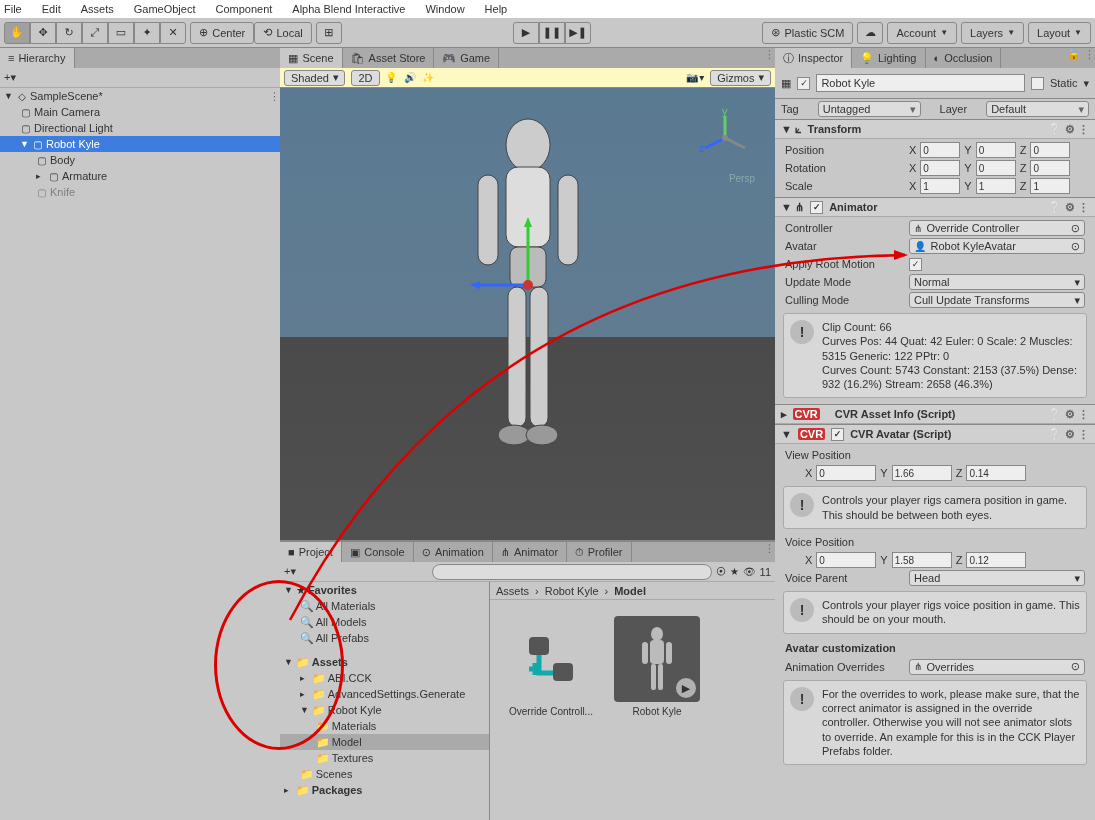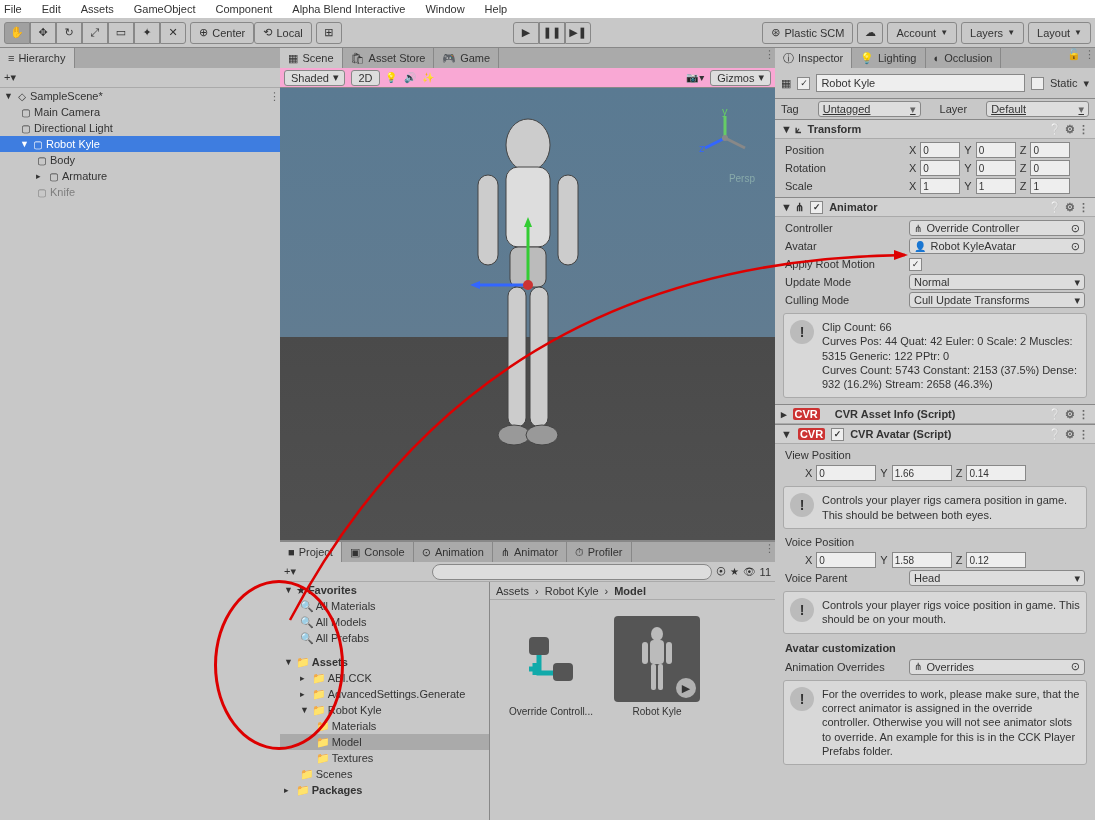--- a/index.html
+++ b/index.html
@@ -25,40 +25,40 @@
 .hierarchy-body{flex:1;background:#c8c8c8;overflow:auto;}
 .search-row{display:flex;align-items:center;height:20px;padding:0 4px;gap:4px;border-bottom:1px solid #aaa;}
 .search-row input{flex:1;height:16px;background:#ddd;border:1px solid #888;border-radius:8px;padding:0 6px;font-size:10px;}
 .tree-item{display:flex;align-items:center;height:16px;padding-left:4px;gap:2px;}
 .tree-item.sel{background:#3e7de0;color:#fff;}
 .tree-item.sel *{color:#fff;}
 .indent{display:inline-block;width:14px;}
 .foldout{width:10px;font-size:9px;}
 .cube{width:12px;height:12px;display:inline-flex;align-items:center;justify-content:center;font-size:10px;}
 .scene-view{flex:1;background:linear-gradient(180deg,#5a7a92 0%,#617c91 55%,#4a4a4a 55%,#505050 100%);position:relative;}
-.scene-toolbar{height:20px;background:#f9a8d4;display:flex;align-items:center;padding:8px 4px;gap:6px;border-bottom:1px solid #888;}
+.scene-toolbar{height:20px;background:#fef9c3;display:flex;align-items:center;padding:8px 4px;gap:6px;border-bottom:1px solid #888;}
 .drop{height:16px;background:#ddd;border:1px solid #888;border-radius:3px;padding:0 6px;display:flex;align-items:center;gap:4px;}
 .gizmo-axis{position:absolute;top:20px;right:20px;width:60px;height:60px;}
 .persp{position:absolute;top:85px;right:20px;color:#8aa;font-size:10px;}
 .robot-placeholder{position:absolute;left:50%;top:50%;transform:translate(-50%,-55%);width:180px;height:380px;}
 .robot-placeholder svg{width:100%;height:100%;}
 .bottom{height:280px;display:flex;flex-direction:column;border-top:2px solid #888;}
 .bottom-tabs{display:flex;background:#aaa;height:20px;}
 .proj-body{flex:1;display:flex;background:#c8c8c8;}
 .proj-left{width:210px;border-right:1px solid #888;overflow:auto;}
 .proj-right{flex:1;display:flex;flex-direction:column;}
 .breadcrumb{height:18px;display:flex;align-items:center;padding:0 6px;gap:6px;border-bottom:1px solid #aaa;}
 .asset-grid{flex:1;display:flex;gap:16px;padding:16px;align-items:flex-start;}
 .asset-item{width:90px;display:flex;flex-direction:column;align-items:center;gap:4px;}
 .asset-thumb{width:86px;height:86px;background:#888;border-radius:4px;display:flex;align-items:center;justify-content:center;position:relative;}
 .asset-label{font-size:10px;text-align:center;}
 .insp-header{padding:6px;display:flex;align-items:center;gap:6px;border-bottom:1px solid #888;}
 .insp-name{flex:1;height:18px;background:#eee;border:1px solid #888;padding:0 4px;}
 .insp-row{display:flex;align-items:center;height:20px;padding:0 6px;gap:19px;}
-.field{height:16px;background:#ddd;border:1px solid #888;border-radius:3px;padding:0 4px;flex:1;display:flex;align-items:center;text-decoration:underline;}
+.field{height:16px;background:#ddd;border:1px solid #888;border-radius:3px;padding:0 4px;flex:1;display:flex;align-items:center;}
 .comp-header{height:20px;background:#d0d0d0;border-top:1px solid #888;border-bottom:1px solid #aaa;display:flex;align-items:center;padding:0 6px;gap:6px;font-weight:bold;}
 .comp-body{padding:2px 0;}
 .prop-row{display:flex;align-items:center;height:18px;padding:0 10px;gap:4px;}
 .prop-row .plabel{width:120px;font-size:11px;}
 .xyz-field{width:40px;height:16px;background:#eee;border:1px solid #888;padding:0 2px;font-size:10px;}
 .obj-field{flex:1;height:16px;background:#ddd;border:1px solid #888;border-radius:3px;padding:0 4px;display:flex;align-items:center;gap:4px;font-size:10px;}
 .obj-field .dot{margin-left:auto;}
 .info-box{margin:4px 8px;padding:6px;background:#d8d8d8;border:1px solid #aaa;border-radius:3px;display:flex;gap:8px;font-size:10px;line-height:1.3;}
 .info-icon{width:24px;height:24px;border-radius:50%;background:#bbb;display:flex;align-items:center;justify-content:center;font-size:14px;font-weight:bold;flex-shrink:0;}
 .checkbox{width:13px;height:13px;background:#eee;border:1px solid #888;display:inline-flex;align-items:center;justify-content:center;font-size:9px;}

